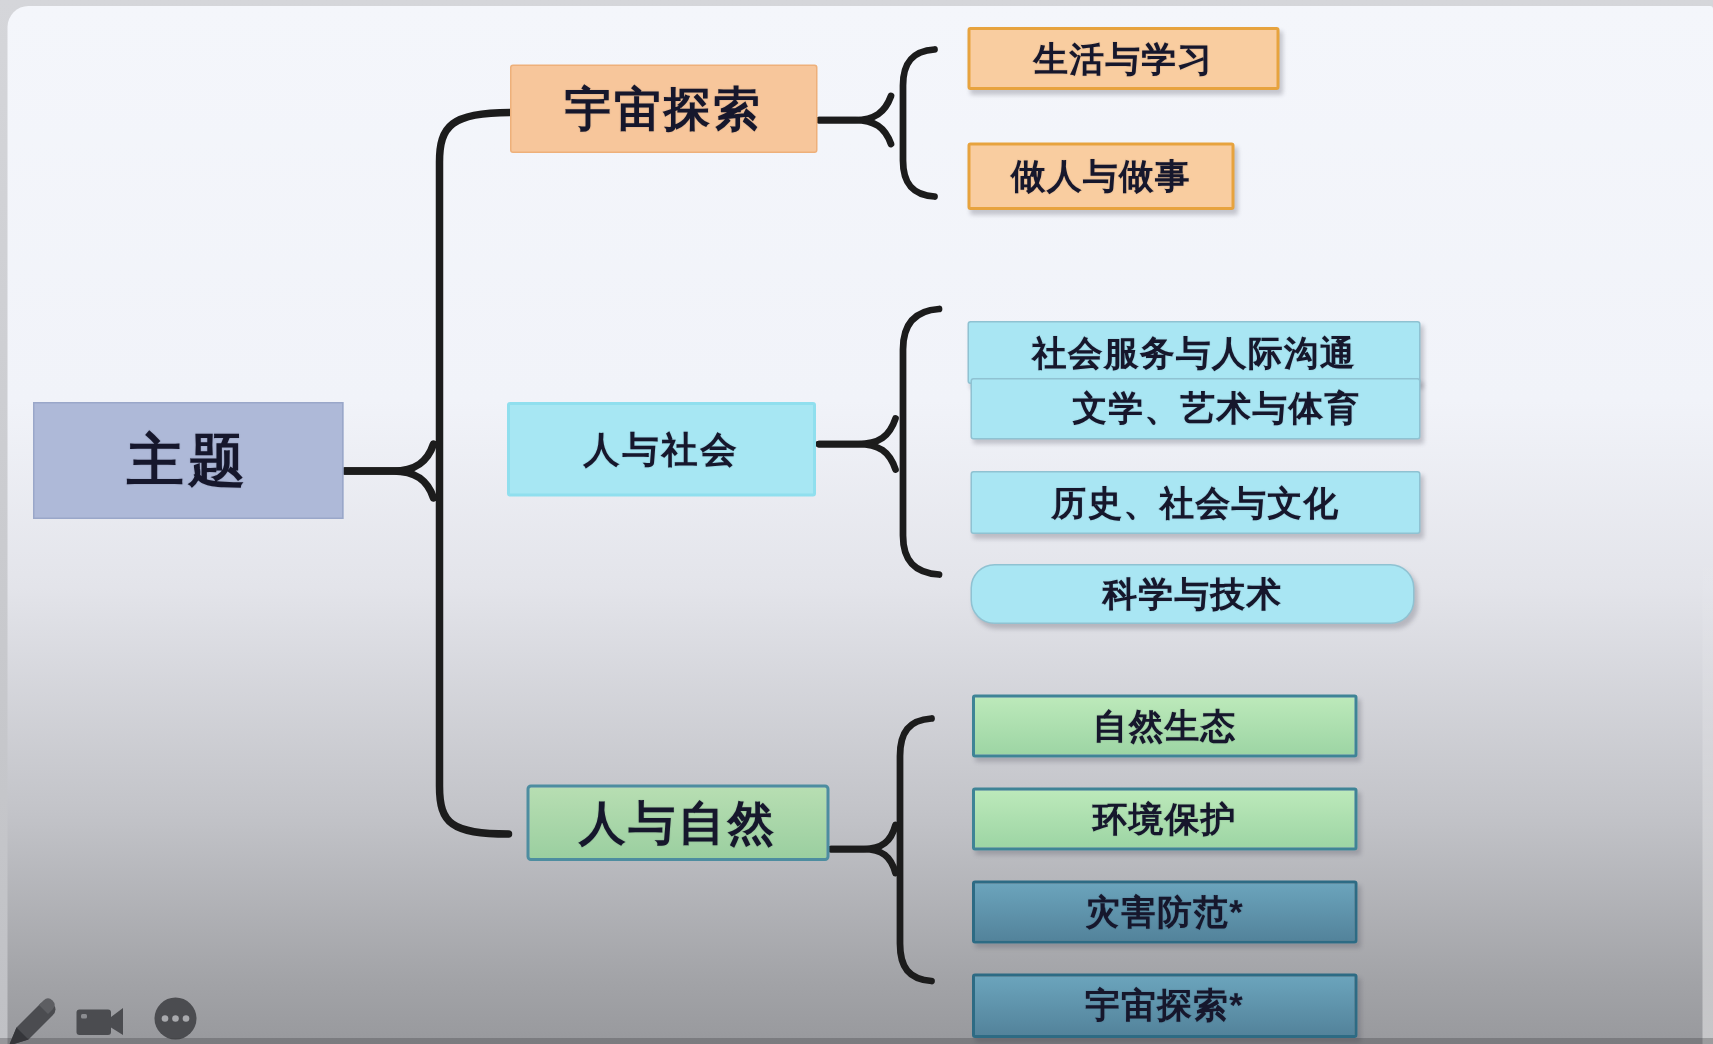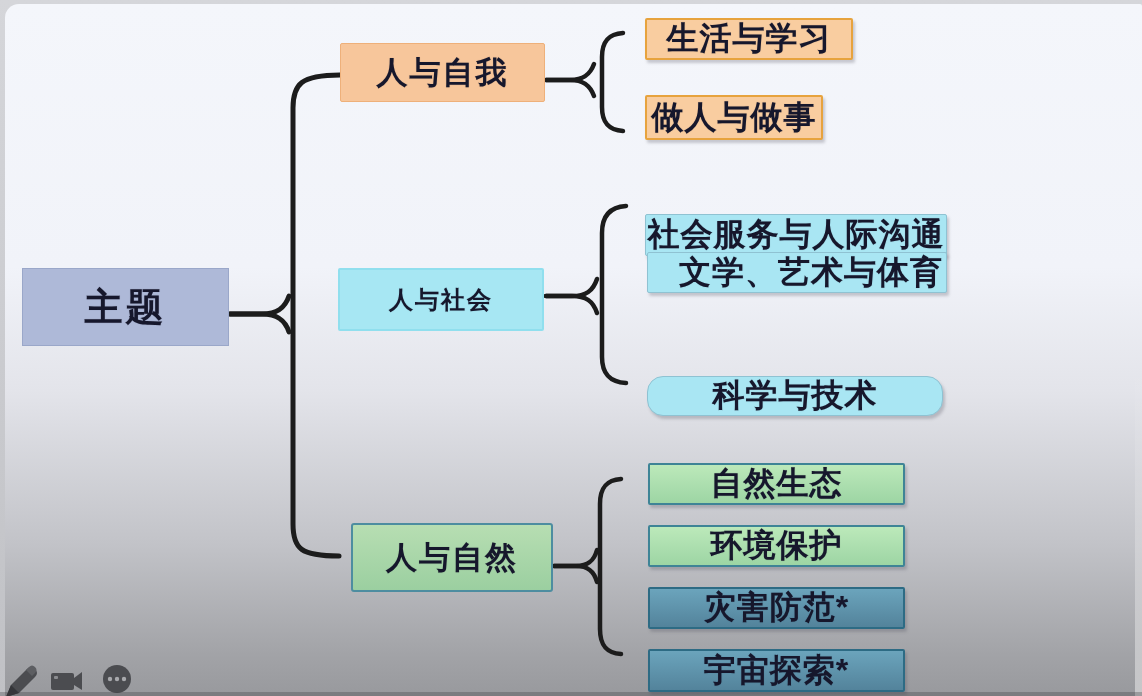--- a/index.html
+++ b/index.html
@@ -24,21 +24,21 @@
   svg.connectors{position:absolute;left:0;top:0;}
   .node{
     position:absolute;display:flex;align-items:center;justify-content:center;
     box-sizing:border-box;color:#16172c;font-weight:600;white-space:nowrap;
     text-shadow:0 0 1px rgba(20,20,40,.25);
   }
   .root{background:#aeb9d8;border:1px solid #9aa7c9;font-size:38px;letter-spacing:3px;}
   .branch-self{background:#f7c69b;border:1px solid #eeb07a;border-radius:2px;font-size:31px;letter-spacing:2px;}
   .branch-society{background:#a7e7f3;border:2px solid #90dfee;border-radius:2px;font-size:24px;letter-spacing:2px;}
   .branch-nature{background:linear-gradient(180deg,#b7deb2,#9bcfa0);border:2px solid #4d8da0;border-radius:3px;font-size:31px;letter-spacing:2px;}
-  .child{font-size:32px;border-radius:2px;letter-spacing:1px;box-shadow:2px 3px 3px rgba(80,80,95,.28);}
+  .child{font-size:23px;border-radius:2px;letter-spacing:1px;box-shadow:2px 3px 3px rgba(80,80,95,.28);}
   .c-orange{background:#f9cda0;border:2px solid #e7a33e;}
   .c-cyan{background:#a9e6f3;border:1px solid #8fc2d2;}
   .c-green{background:linear-gradient(180deg,#bce9ba,#9dd5a4);border:2px solid #3e8496;}
   .c-teal{background:linear-gradient(180deg,#6ba4bc,#53839b);border:2px solid #2d6b84;}
   .toolbar-icon{position:absolute;cursor:pointer;}
 </style>
 </head>
 <body>
 
 <div id="stage">
@@ -68,29 +68,30 @@
       <g stroke-width="4.5">
         <path d="M 621 479 C 606 480 600 488 600 504 L 600 629 C 600 645 606 653 621 654"></path>
         <path d="M 554 566 L 576 566 C 588 566 594 561 597 550"></path>
         <path d="M 554 566 L 576 566 C 588 566 594 571 597 582"></path>
       </g>
     </g>
   </svg>
 
   <div class="node root" style="left:22px;top:268px;width:207px;height:78px;">主题</div>
 
-  <div class="node branch-self" style="left:340px;top:43px;width:205px;height:59px;">人与自我</div>
+  <div class="node branch-self" style="left:340px;top:43px;width:205px;height:59px;">宇宙探索</div>
   <div class="node branch-society" style="left:338px;top:268px;width:206px;height:63px;">人与社会</div>
-  <div class="node branch-nature" style="left:351px;top:523px;width:202px;height:69px;">人与自然</div>
+  <div class="node branch-nature" style="left:351px;top:523px;width:202px;height:51px;">人与自然</div>
 
   <div class="node child c-orange" style="left:645px;top:18px;width:208px;height:42px;">生活与学习</div>
   <div class="node child c-orange" style="left:645px;top:95px;width:178px;height:45px;">做人与做事</div>
 
   <div class="node child c-cyan" style="left:645px;top:190px;width:302px;height:42px;margin-top:24px;">社会服务与人际沟通</div>
   <div class="node child c-cyan" style="left:647px;top:252px;width:300px;height:41px;padding-left:28px;">文学、艺术与体育</div>
+  <div class="node child c-cyan" style="left:647px;top:314px;width:300px;height:42px;">历史、社会与文化</div>
   <div class="node child c-cyan" style="left:647px;top:376px;width:296px;height:40px;border-radius:16px;">科学与技术</div>
 
   <div class="node child c-green" style="left:648px;top:463px;width:257px;height:42px;">自然生态</div>
   <div class="node child c-green" style="left:648px;top:525px;width:257px;height:42px;">环境保护</div>
   <div class="node child c-teal" style="left:648px;top:587px;width:257px;height:42px;">灾害防范*</div>
   <div class="node child c-teal" style="left:648px;top:649px;width:257px;height:43px;">宇宙探索*</div>
 
   <div class="toolbar-icon" style="left:2px;top:660px;width:40px;height:40px;">
     <svg width="40" height="40" viewBox="0 0 40 40">
       <path d="M4 37 L9 25 L25 9 q4 -4 8 0 q4 4 0 8 L17 33 Z" fill="#4b4c50"></path>

